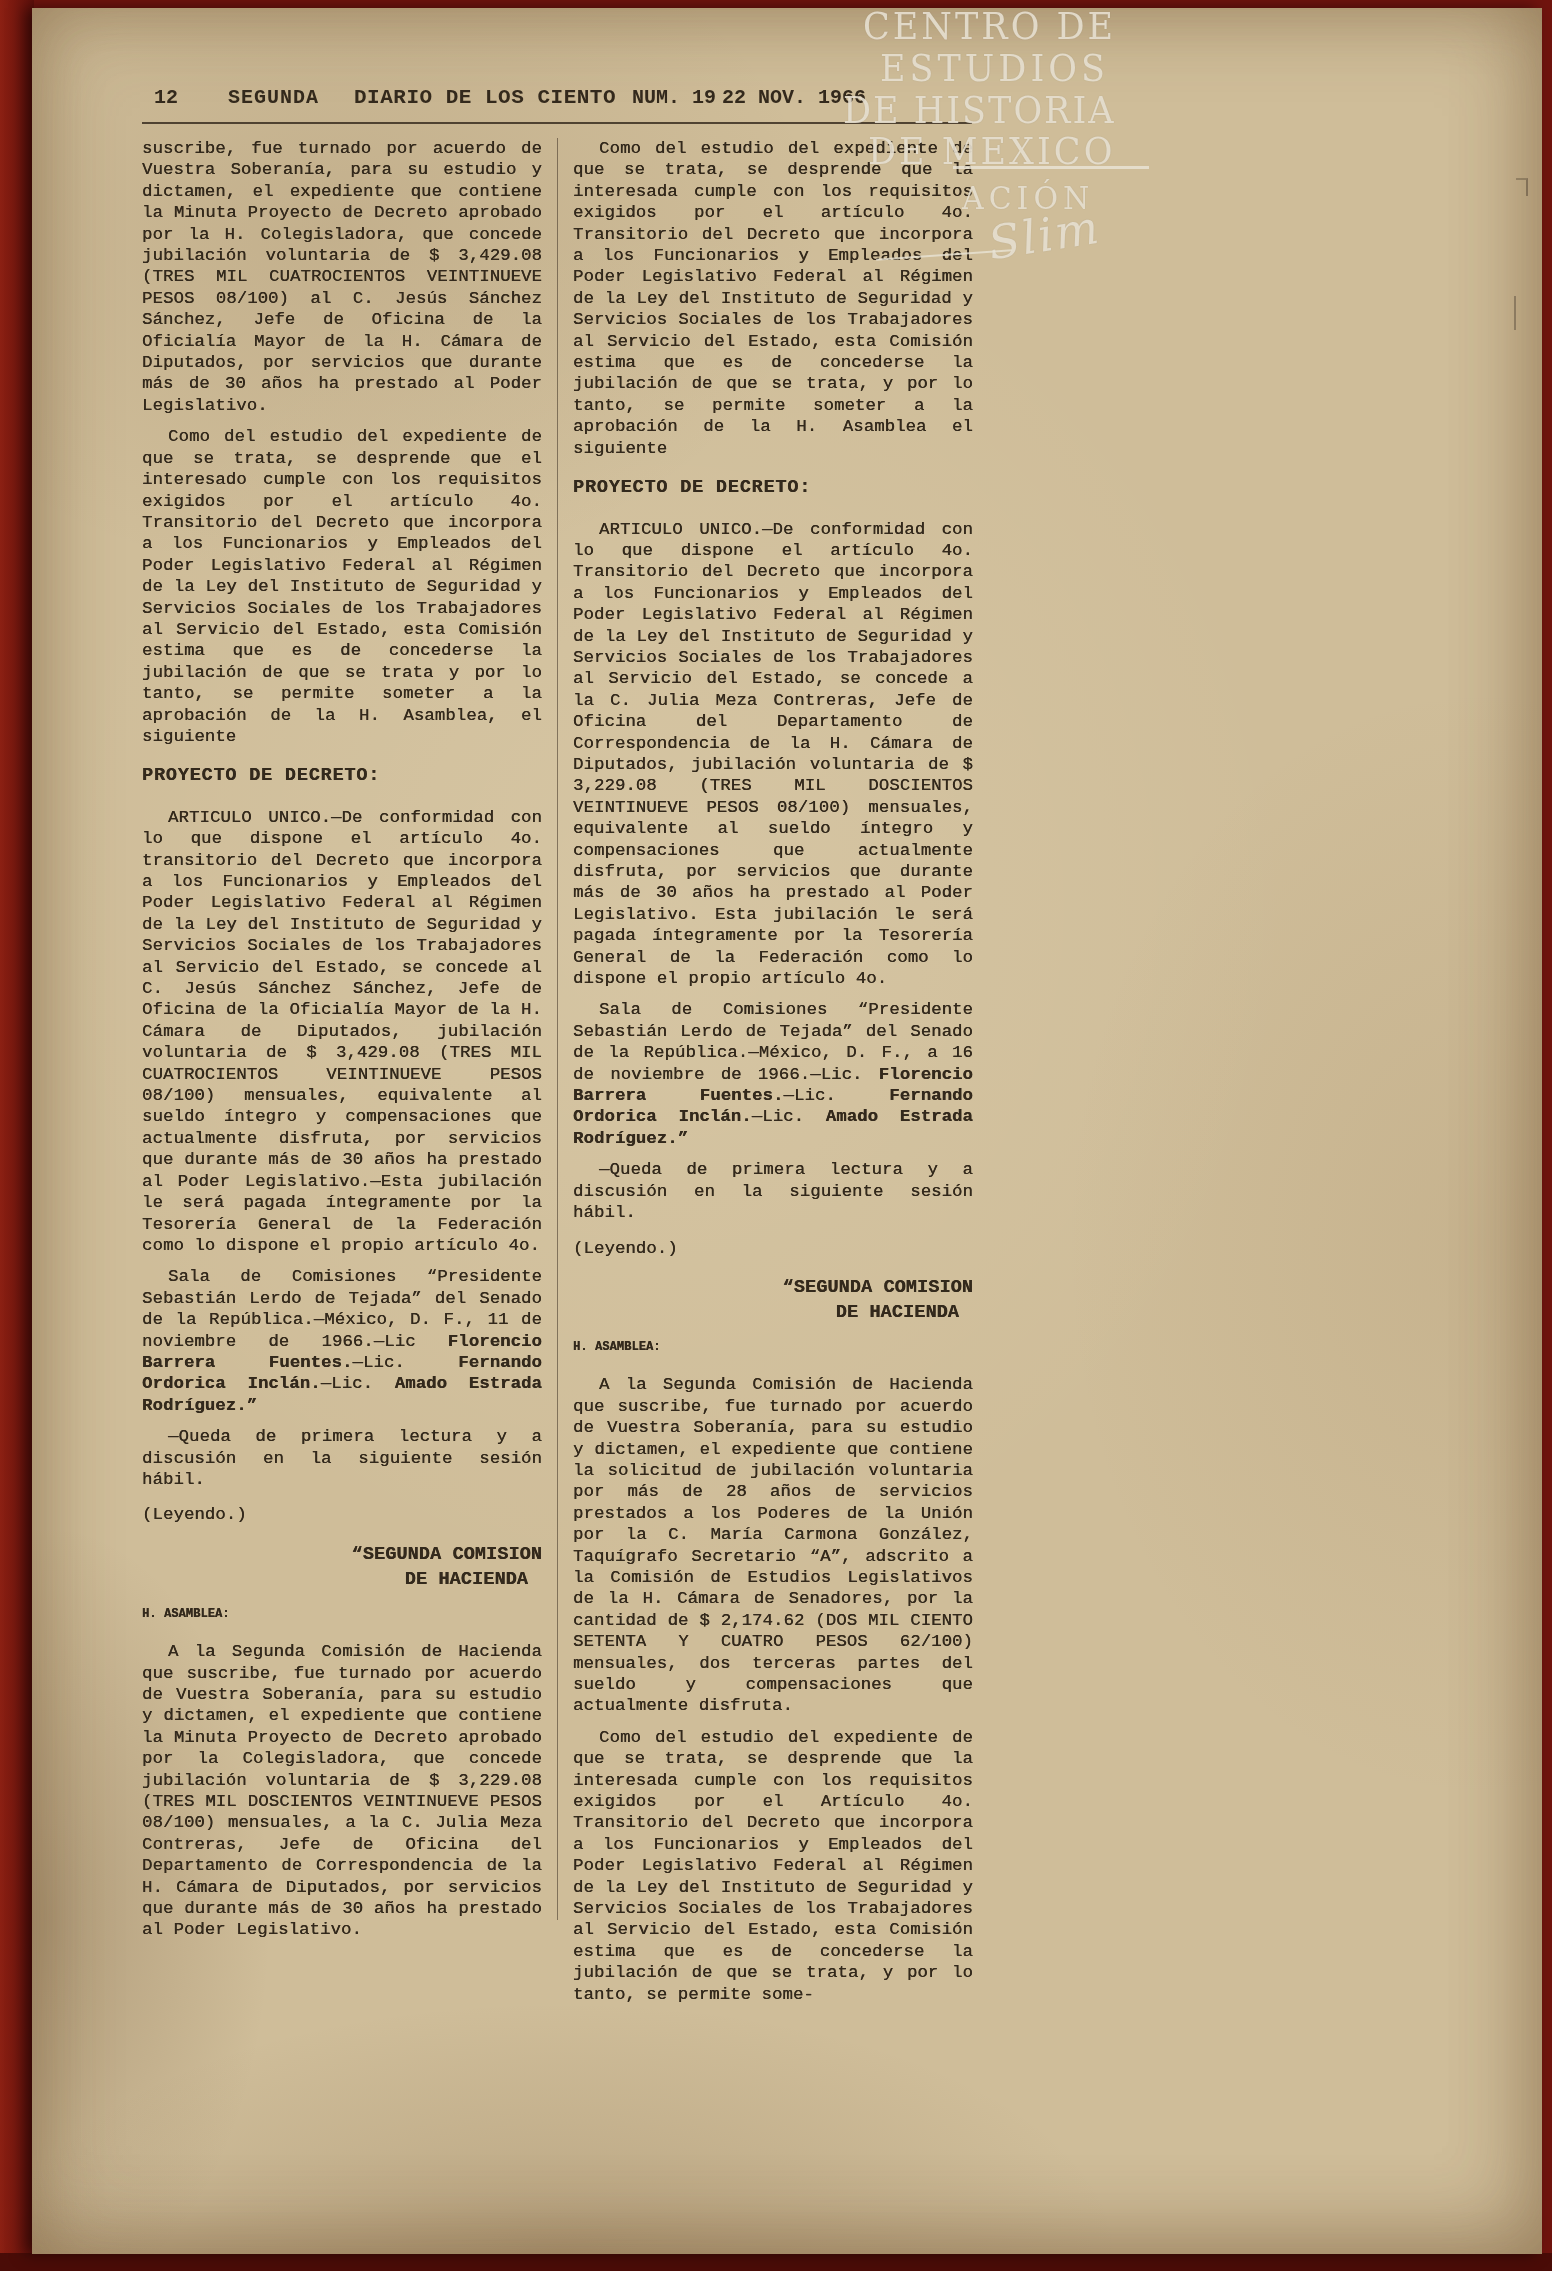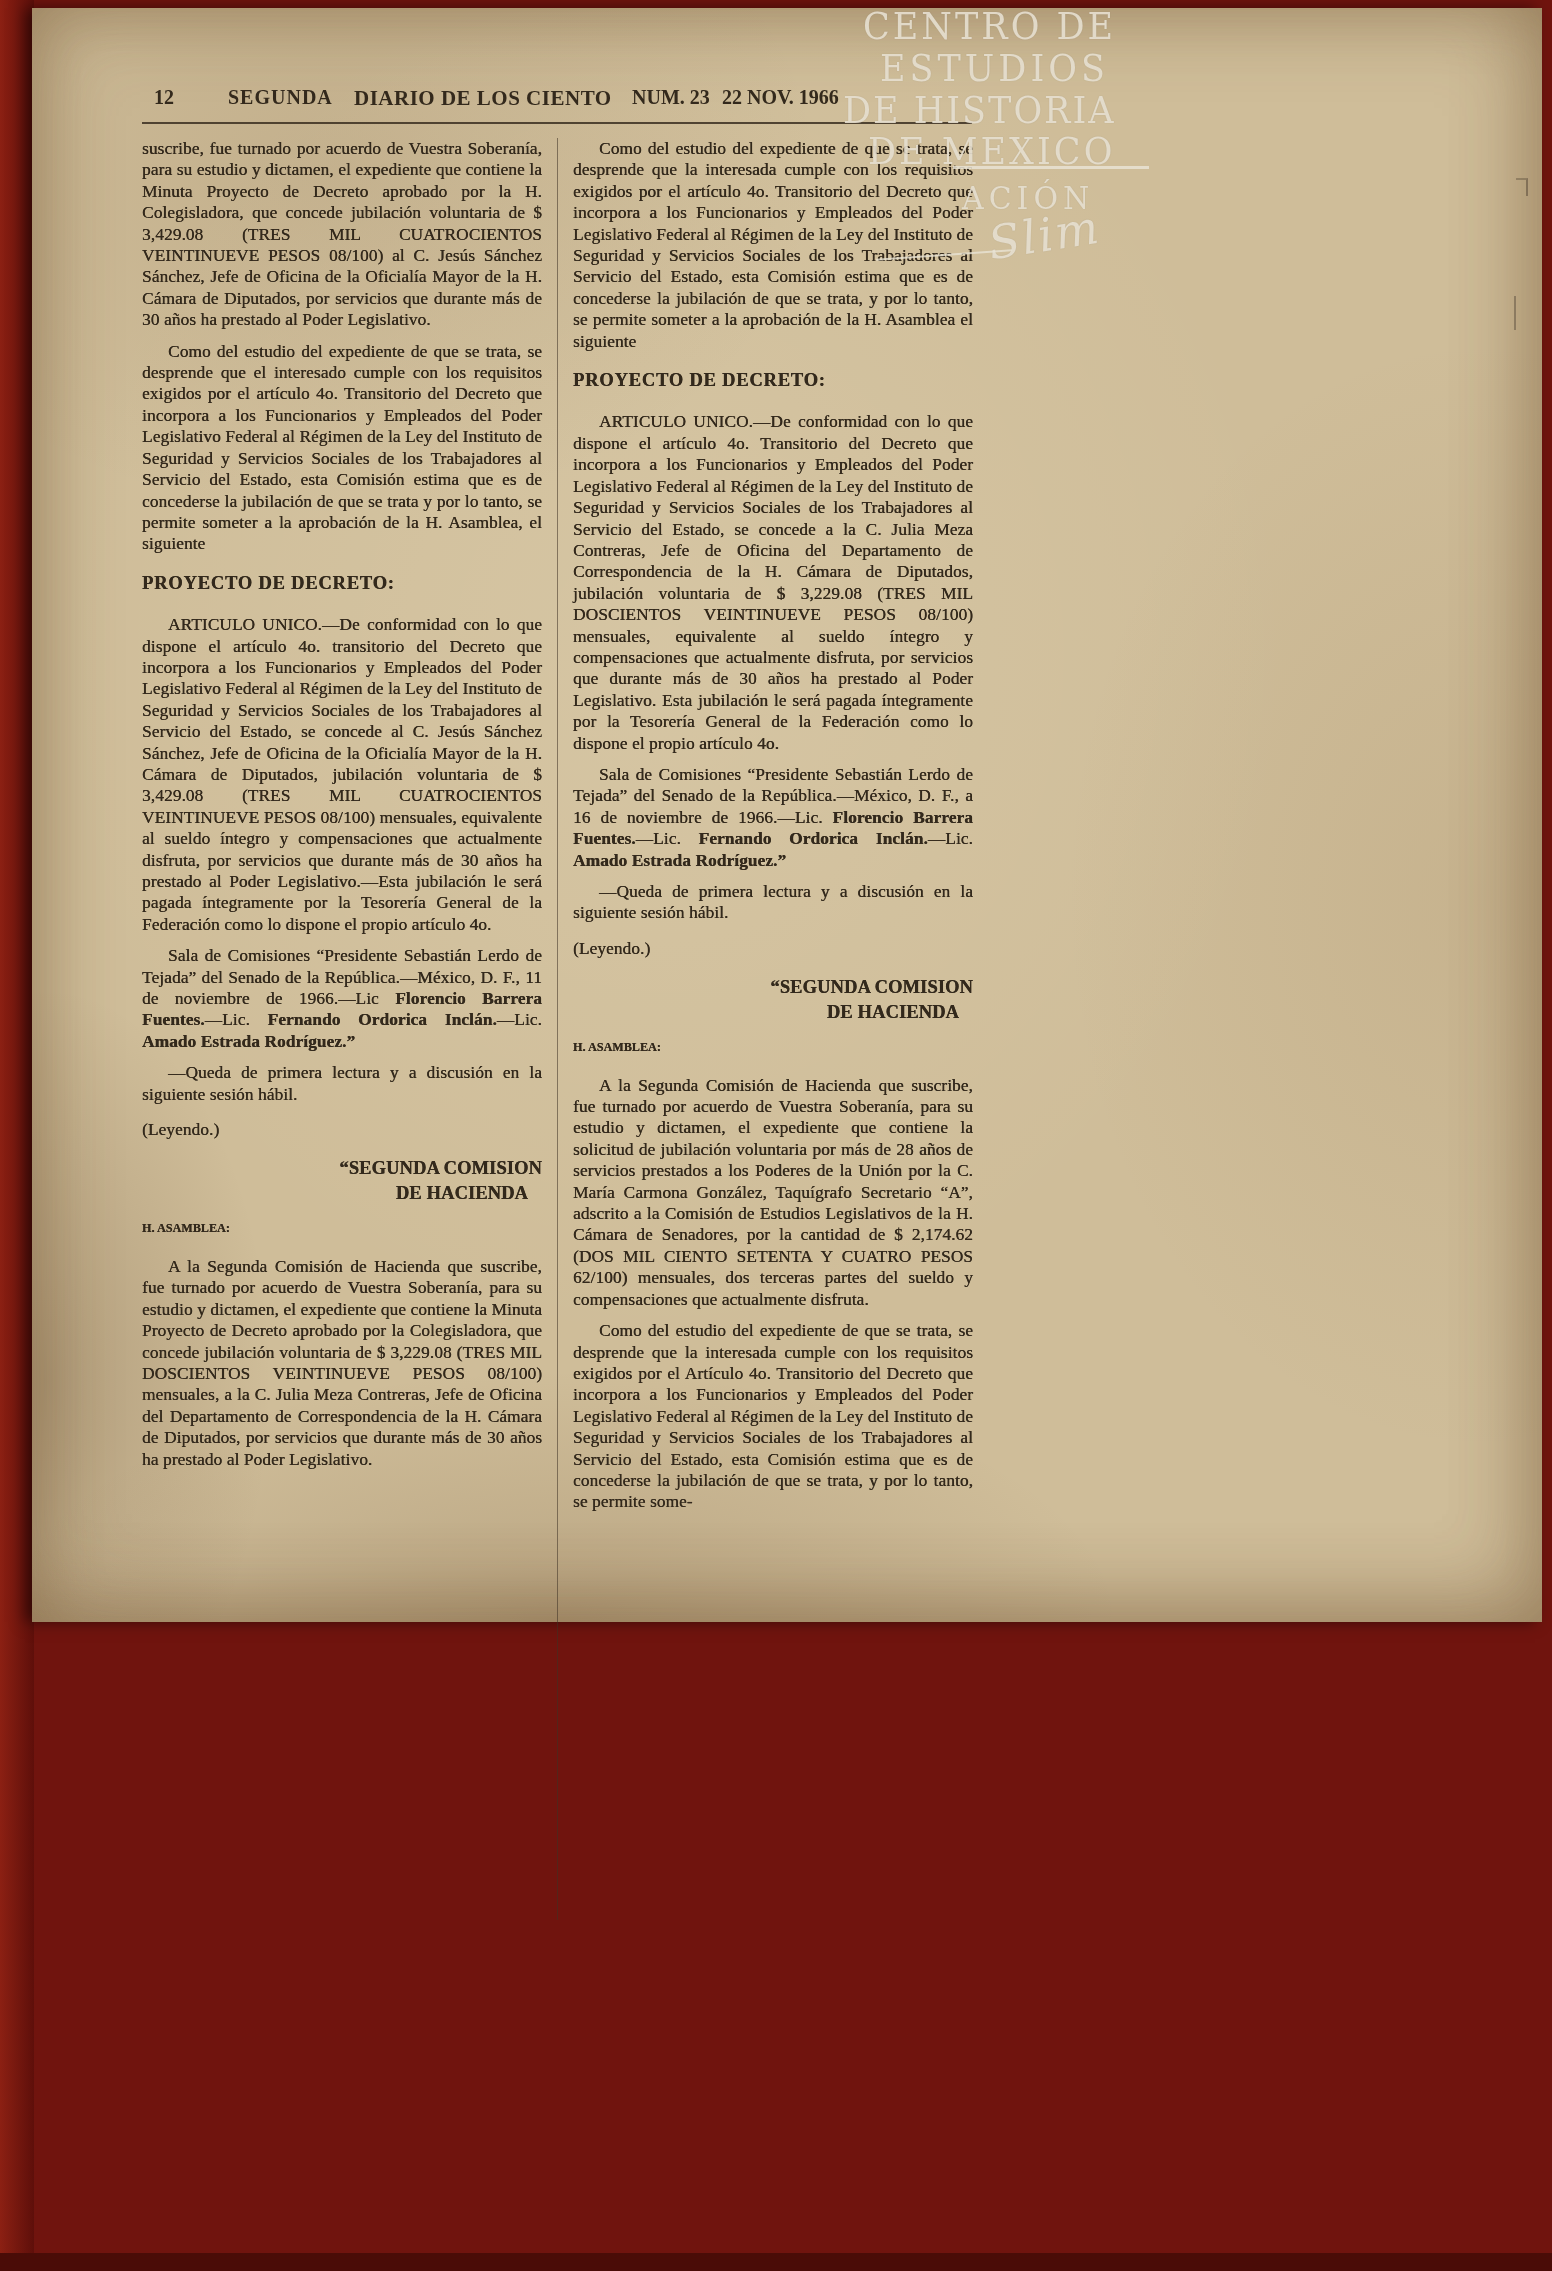--- a/index.html
+++ b/index.html
@@ -7,34 +7,35 @@
     width:1552px;height:2271px;
     background:#70140e;
     font-family:"Liberation Serif", serif;
     position:relative;overflow:hidden;
   }
   .scene{position:absolute;inset:0;}
   .edge-left{position:absolute;left:0;top:0;width:34px;height:100%;
     background:linear-gradient(to right,#8c2013,#5e0f0a);}
   .edge-bottom{position:absolute;left:0;bottom:0;width:100%;height:18px;background:#4a0c07;}
   .paper{
-    position:absolute;left:32px;top:8px;width:1510px;height:1614px;
+    position:absolute;left:32px;top:8px;width:1510px;height:2246px;
     background:
       radial-gradient(ellipse 700px 500px at 20% 10%, rgba(90,60,30,0.10), transparent 70%),
       radial-gradient(ellipse 900px 1000px at 42% 40%, rgba(255,248,225,0.14), transparent 70%),
       radial-gradient(ellipse 600px 800px at 96% 55%, rgba(125,90,48,0.10), transparent 70%),
       radial-gradient(ellipse 800px 360px at 35% 100%, rgba(90,60,30,0.18), transparent 70%),
       radial-gradient(ellipse 320px 560px at 1% 85%, rgba(80,50,25,0.22), transparent 70%),
       #cfbd99;
     box-shadow:
       -7px 0 14px rgba(0,0,0,0.5),
       inset 0 0 90px rgba(99,70,38,0.32),
       inset -22px -28px 70px rgba(110,75,40,0.22),
       inset 18px 12px 55px rgba(120,90,50,0.18);
     color:#33291c;
+    font-family:Liberation Mono, monospace;
   }
   .header{position:absolute;top:78px;left:0;right:0;height:30px;font-weight:bold;}
   .header span{position:absolute;white-space:nowrap;}
   .h-pagenum{left:122px;font-size:20px;}
   .h-inst{left:196px;font-size:20px;letter-spacing:1px;}
   .h-title{left:322px;font-size:21px;letter-spacing:0.5px;}
   .h-issue{left:600px;font-size:20px;}
   .h-date{left:690px;font-size:20px;}
   .header-rule{position:absolute;left:110px;top:114px;width:830px;height:2px;
     background:rgba(58,46,32,0.85);}
@@ -78,21 +79,21 @@
 <div class="scene">
   <div class="edge-left"></div>
   <div class="edge-bottom"></div>
 
   <div class="paper">
 
     <div class="header">
       <span class="h-pagenum">12</span>
       <span class="h-inst">SEGUNDA</span>
       <span class="h-title">DIARIO DE LOS CIENTO</span>
-      <span class="h-issue">NUM. 23</span>
+      <span class="h-issue">NUM. 19</span>
       <span class="h-date">22 NOV. 1966</span>
     </div>
     <div class="header-rule"></div>
 
     <div class="columns">
 
       <div class="col">
         <p class="para noindent">suscribe, fue turnado por acuerdo de Vuestra Soberanía, para su estudio y dictamen, el expediente que contiene la Minuta Proyecto de Decreto aprobado por la H. Colegisladora, que concede jubilación voluntaria de $ 3,429.08 (TRES MIL CUATROCIENTOS VEINTINUEVE PESOS 08/100) al C. Jesús Sánchez Sánchez, Jefe de Oficina de la Oficialía Mayor de la H. Cámara de Diputados, por servicios que durante más de 30 años ha prestado al Poder Legislativo.</p>
         <p class="para">Como del estudio del expediente de que se trata, se desprende que el interesado cumple con los requisitos exigidos por el artículo 4o. Transitorio del Decreto que incorpora a los Funcionarios y Empleados del Poder Legislativo Federal al Régimen de la Ley del Instituto de Seguridad y Servicios Sociales de los Trabajadores al Servicio del Estado, esta Comisión estima que es de concederse la jubilación de que se trata y por lo tanto, se permite someter a la aprobación de la H. Asamblea, el siguiente</p>
         <div class="decree-heading">PROYECTO DE DECRETO:</div>

